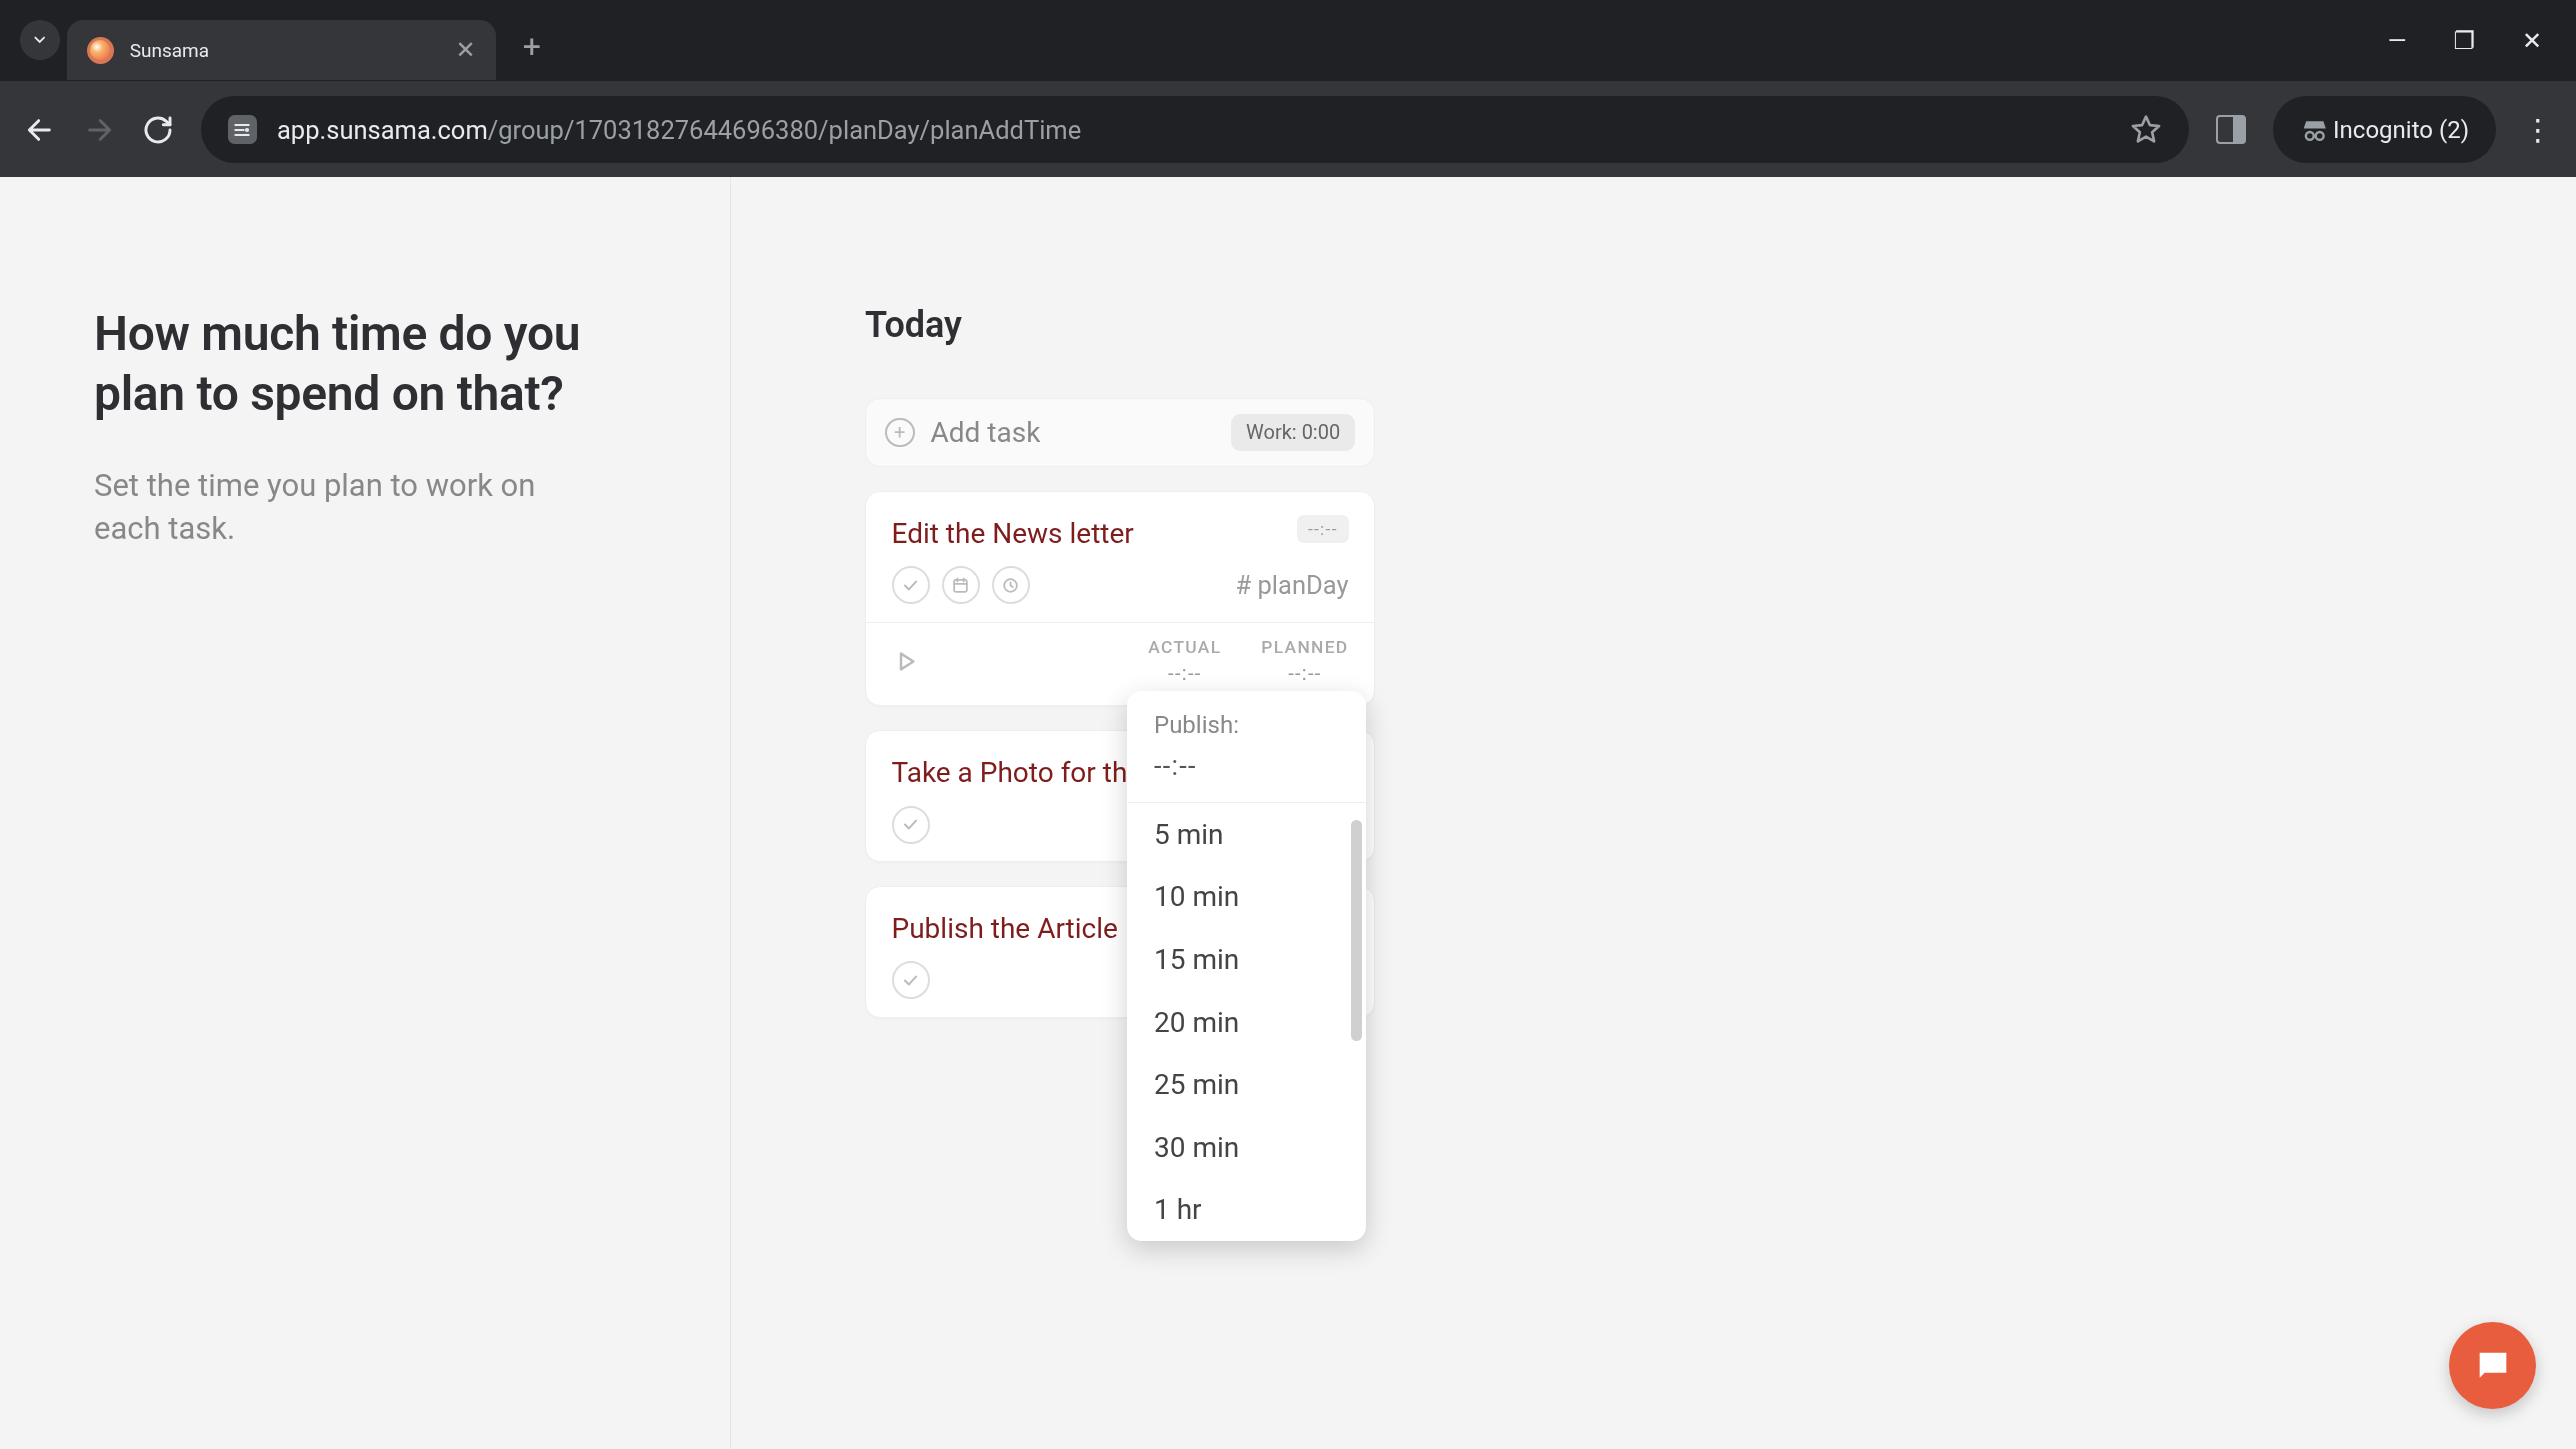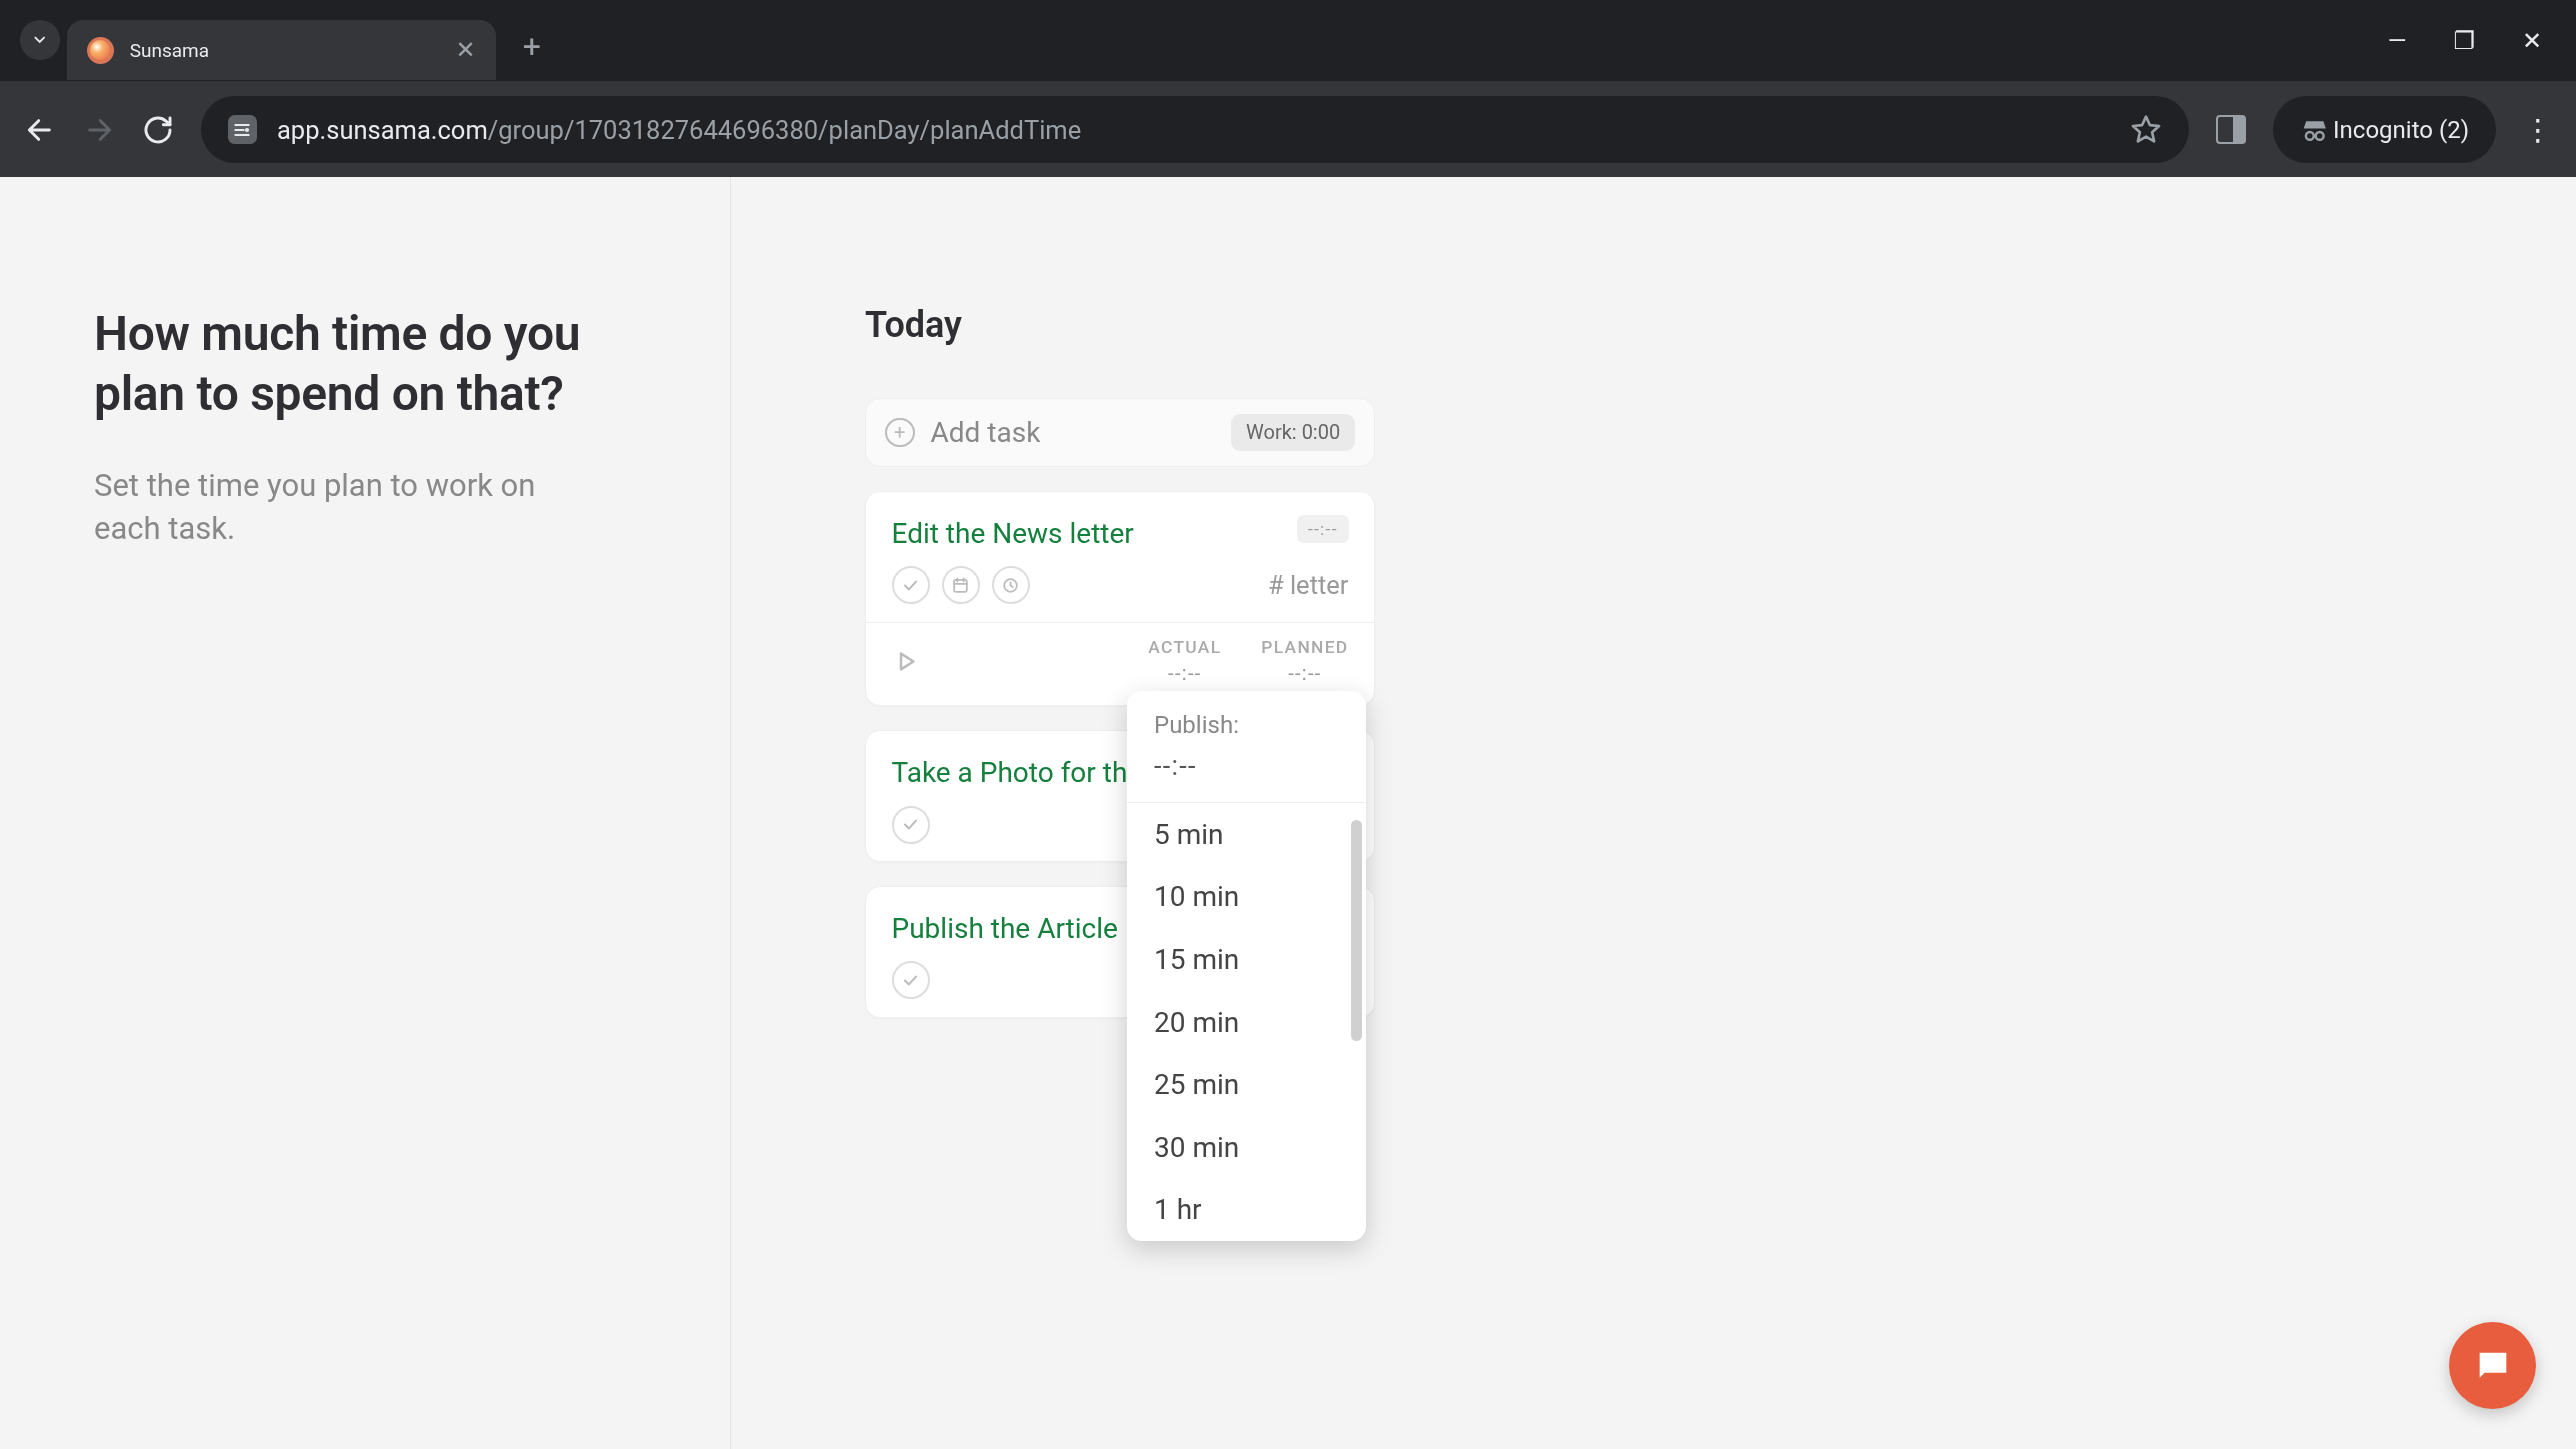--- a/index.html
+++ b/index.html
@@ -40,21 +40,21 @@
 .main-title { font-size: 36px; font-weight: 600; color: #2e2e33; margin-bottom: 52px; }
 
 .task-list { width: 510px; }
 .add-task-row { background: #fafafa; border: 1.3px solid #eee; border-radius: 14.8px; padding: 14.8px 19px; display: flex; align-items: center; gap: 16px; margin-bottom: 24px; }
 .plus-circle { width: 29.5px; height: 29.5px; border: 2px solid #bbb; border-radius: 50%; display: flex; align-items: center; justify-content: center; color: #bbb; font-size: 20px; }
 .add-task-label { color: #888; font-size: 28px; flex: 1; }
 .work-pill { background: #eaeaea; border-radius: 9.4px; padding: 6.7px 14.8px; font-size: 20px; color: #666; font-weight: 400; }
 
 .task-card { background: #fff; border: 1.3px solid #eee; border-radius: 14.8px; margin-bottom: 24px; box-shadow: 0 1.3px 2.7px rgba(0,0,0,0.02); }
 .task-body { padding: 23px 25.5px 17.4px; }
-.task-title { font-size: 28px; color: #15803d; line-height: 1.35; }
+.task-title { font-size: 28px; color: #7f1d1d; line-height: 1.35; }
 .task-row { display: flex; align-items: center; margin-top: 13.4px; gap: 12px; }
 .dash-pill { background: #f0f0f0; border-radius: 6.7px; padding: 4px 10.7px; font-size: 17.4px; color: #999; letter-spacing: 1.3px; }
 .icon-circle { width: 38px; height: 38px; border: 2px solid #ddd; border-radius: 50%; display: flex; align-items: center; justify-content: center; color: #bbb; cursor: pointer; }
 .channel { margin-left: auto; color: #999; font-size: 25.5px; }
 
 .track-strip { border-top: 1.3px solid #eee; padding: 14.8px 25.5px 20px; display: flex; align-items: center; }
 .play-icon { color: #bbb; cursor: pointer; }
 .track-cols { margin-left: auto; display: flex; gap: 40px; text-align: center; }
 .track-label { font-size: 17.4px; color: #aaa; letter-spacing: 1.3px; font-weight: 500; }
 .track-value { font-size: 20px; color: #999; letter-spacing: 1.3px; margin-top: 4px; }
@@ -179,21 +179,21 @@
                   <rect x="4" y="5" width="16" height="15" rx="2" stroke="#bbb" stroke-width="2.2" fill="none"></rect>
                   <path d="M4 10h16M8 3v4M16 3v4" stroke="#bbb" stroke-width="2.2" stroke-linecap="round"></path>
                 </svg>
             </div>
             <div class="icon-circle">
               <svg width="19" height="19" viewBox="0 0 24 24">
                   <circle cx="12" cy="12" r="8" stroke="#bbb" stroke-width="2.2" fill="none"></circle>
                   <path d="M12 8v4l3 2" stroke="#bbb" stroke-width="2.2" fill="none" stroke-linecap="round"></path>
                 </svg>
             </div>
-            <span class="channel"># letter</span>
+            <span class="channel"># planDay</span>
           </div>
         </div>
         <div class="track-strip">
           <span class="play-icon">
             <svg width="27" height="27" viewBox="0 0 24 24">
                 <path d="M8 5v14l11-7z" stroke="#bbb" stroke-width="2.2" fill="none" stroke-linejoin="round"></path>
               </svg>
           </span>
           <div class="track-cols">
             <div>

